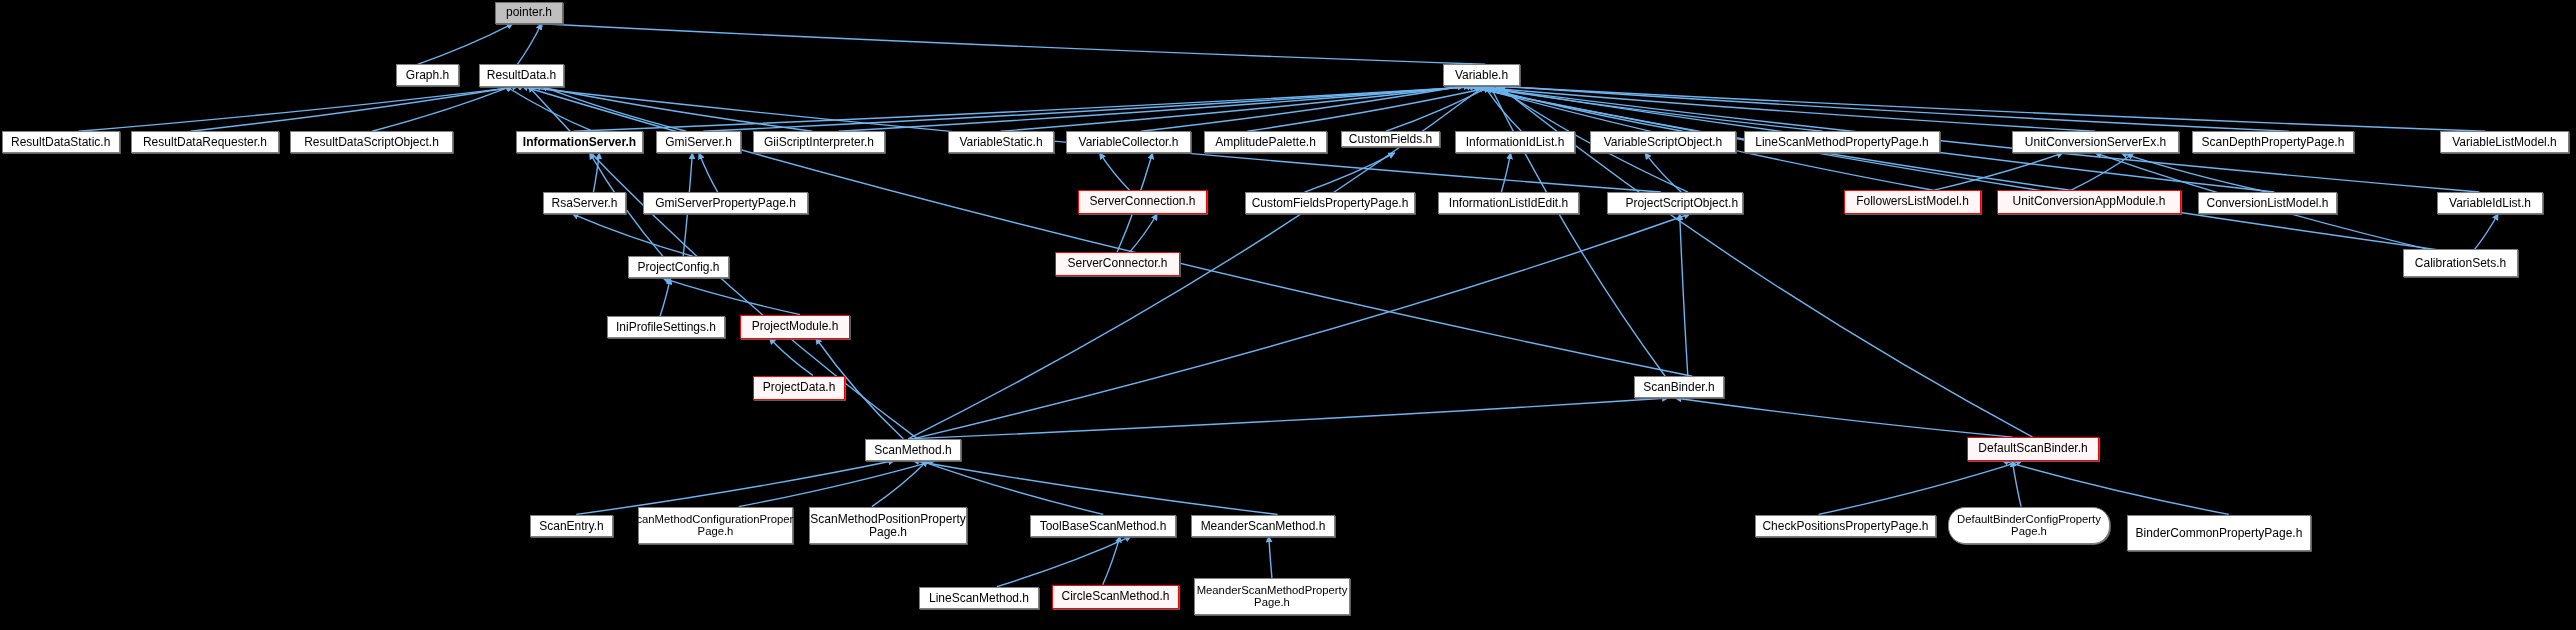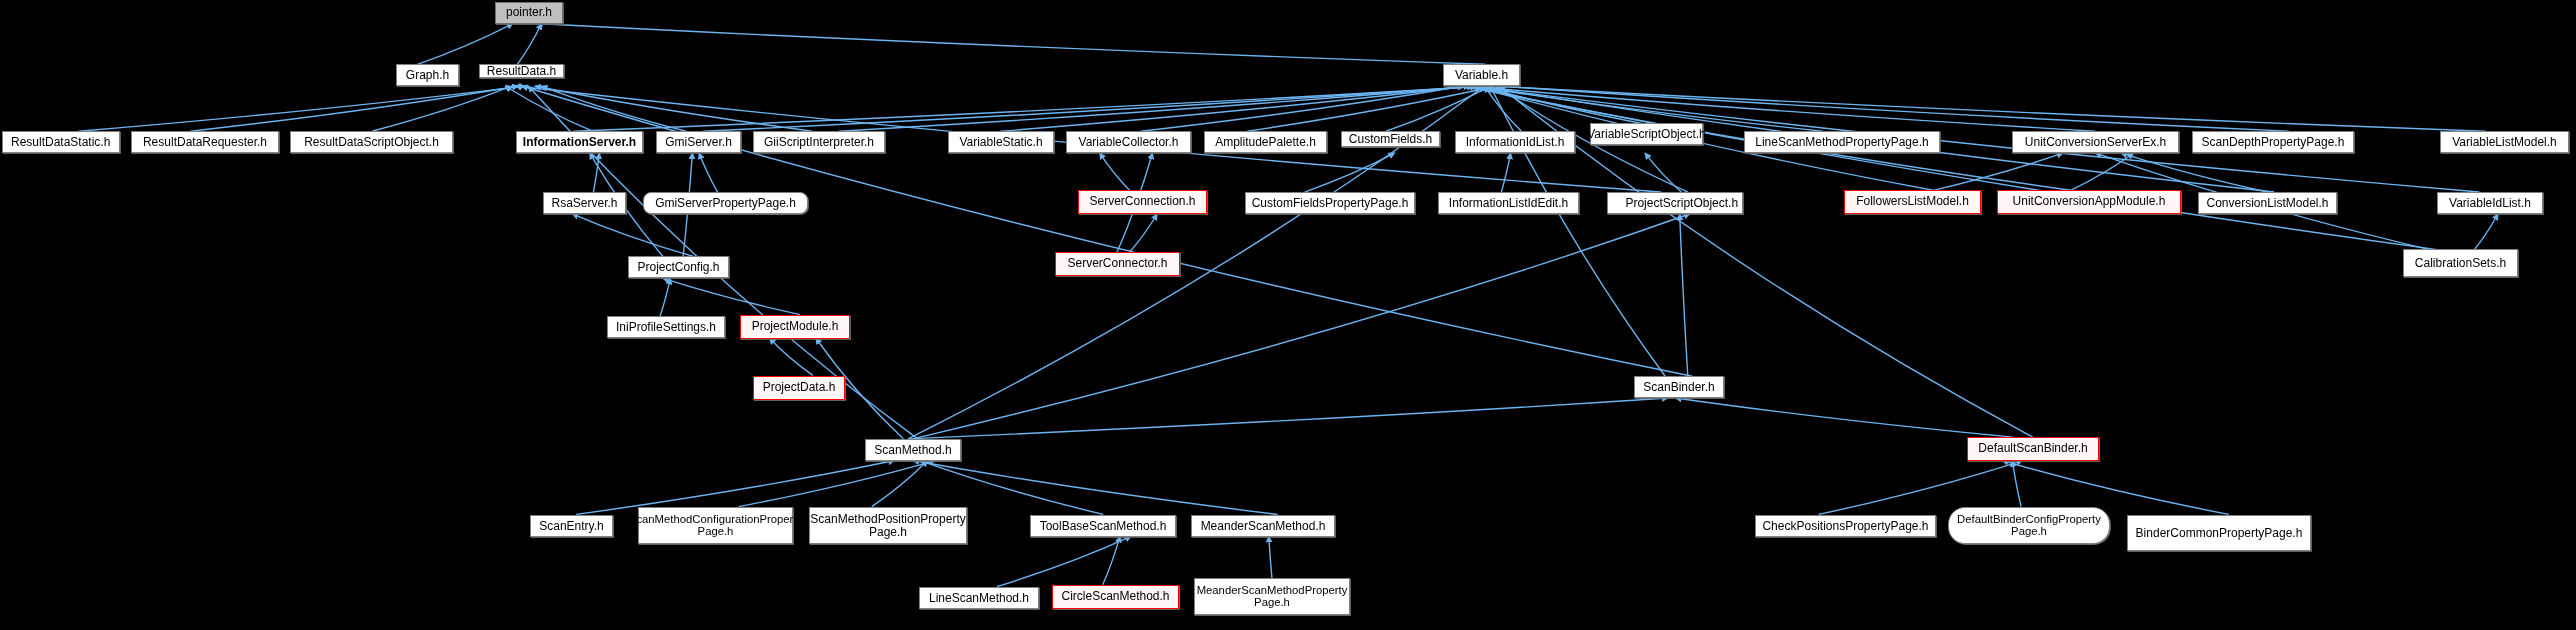--- a/index.html
+++ b/index.html
@@ -126,40 +126,40 @@
         <path d="M 2324.7 583 Q 2319.1534615384617 559.15 2314.6153846153848 530" fill="none" stroke="#6cb4f0" stroke-width="1.6" marker-end="url(#arrow)"></path>
         <path d="M 2563.6 592 Q 2420.2276923076925 564.1 2302.923076923077 530" fill="none" stroke="#6cb4f0" stroke-width="1.6" marker-end="url(#arrow)"></path>
         <path d="M 1146.7 675 Q 1231.7342307692309 648.9 1301.3076923076924 617" fill="none" stroke="#6cb4f0" stroke-width="1.6" marker-end="url(#arrow)"></path>
         <path d="M 1268.4 673 Q 1279.3915384615386 647.8 1288.3846153846155 617" fill="none" stroke="#6cb4f0" stroke-width="1.6" marker-end="url(#arrow)"></path>
         <path d="M 1463 665 Q 1461.0115384615385 643.4 1459.3846153846155 617" fill="none" stroke="#6cb4f0" stroke-width="1.6" marker-end="url(#arrow)"></path>
       </g>
   </svg>
   <div id="node-layer">
       <div class="node root" style="left: 495px; top: 1.7px; width: 68px; height: 22px;">pointer.h</div>
       <div class="node" style="left: 396px; top: 64px; width: 63px; height: 22px;">Graph.h</div>
-      <div class="node" style="left: 479px; top: 64px; width: 85px; height: 14px;">ResultData.h</div>
+      <div class="node" style="left: 479px; top: 64px; width: 85px; height: 23px;">ResultData.h</div>
       <div class="node" style="left: 1443px; top: 64px; width: 77px; height: 22px;">Variable.h</div>
       <div class="node" style="left: 1.7px; top: 131px; width: 118px; height: 22px;">ResultDataStatic.h</div>
       <div class="node" style="left: 131px; top: 131px; width: 148px; height: 22px;">ResultDataRequester.h</div>
       <div class="node" style="left: 290px; top: 131px; width: 163px; height: 22px;">ResultDataScriptObject.h</div>
       <div class="node" style="left: 516px; top: 131px; width: 127px; height: 22px; font-weight: bold;">InformationServer.h</div>
       <div class="node" style="left: 656px; top: 131px; width: 85px; height: 22px;">GmiServer.h</div>
       <div class="node" style="left: 753px; top: 131px; width: 132px; height: 22px;">GiiScriptInterpreter.h</div>
       <div class="node" style="left: 948px; top: 131px; width: 106px; height: 22px;">VariableStatic.h</div>
       <div class="node" style="left: 1066px; top: 131px; width: 125px; height: 22px;">VariableCollector.h</div>
       <div class="node" style="left: 1204px; top: 131px; width: 123px; height: 22px;">AmplitudePalette.h</div>
       <div class="node" style="left: 1341px; top: 131px; width: 99px; height: 16px;">CustomFields.h</div>
       <div class="node" style="left: 1455px; top: 131px; width: 120px; height: 22px;">InformationIdList.h</div>
-      <div class="node" style="left: 1590px; top: 123px; width: 113px; height: 22px;">VariableScriptObject.h</div>
+      <div class="node" style="left: 1590px; top: 131px; width: 146px; height: 22px;">VariableScriptObject.h</div>
       <div class="node" style="left: 1744px; top: 131px; width: 196px; height: 22px;">LineScanMethodPropertyPage.h</div>
       <div class="node" style="left: 2012px; top: 131px; width: 167px; height: 22px;">UnitConversionServerEx.h</div>
       <div class="node" style="left: 2192px; top: 131px; width: 162px; height: 22px;">ScanDepthPropertyPage.h</div>
       <div class="node" style="left: 2440px; top: 131px; width: 129px; height: 22px;">VariableListModel.h</div>
       <div class="node" style="left: 543px; top: 192px; width: 83px; height: 22px;">RsaServer.h</div>
-      <div class="node" style="left: 643px; top: 192px; width: 165px; height: 22px; border-radius: 8px;">GmiServerPropertyPage.h</div>
+      <div class="node" style="left: 643px; top: 192px; width: 165px; height: 22px;">GmiServerPropertyPage.h</div>
       <div class="node hl" style="left: 1078px; top: 190px; width: 129px; height: 23.5px;">ServerConnection.h</div>
       <div class="node" style="left: 1245px; top: 192px; width: 170px; height: 22px;">CustomFieldsPropertyPage.h</div>
       <div class="node" style="left: 1438px; top: 192px; width: 141px; height: 22px;">InformationListIdEdit.h</div>
       <div class="node" style="left: 1607px; top: 192px; width: 136px; height: 22px; padding-left: 17px;">ProjectScriptObject.h</div>
       <div class="node hl" style="left: 1844px; top: 190px; width: 137px; height: 23.5px;">FollowersListModel.h</div>
       <div class="node hl" style="left: 1997px; top: 190px; width: 184px; height: 23.5px;">UnitConversionAppModule.h</div>
       <div class="node" style="left: 2198px; top: 192px; width: 139px; height: 22px;">ConversionListModel.h</div>
       <div class="node" style="left: 2437px; top: 192px; width: 106px; height: 22px;">VariableIdList.h</div>
       <div class="node hl" style="left: 1055px; top: 252px; width: 125px; height: 23.5px;">ServerConnector.h</div>
       <div class="node" style="left: 2403px; top: 249px; width: 115px; height: 28px;">CalibrationSets.h</div>

